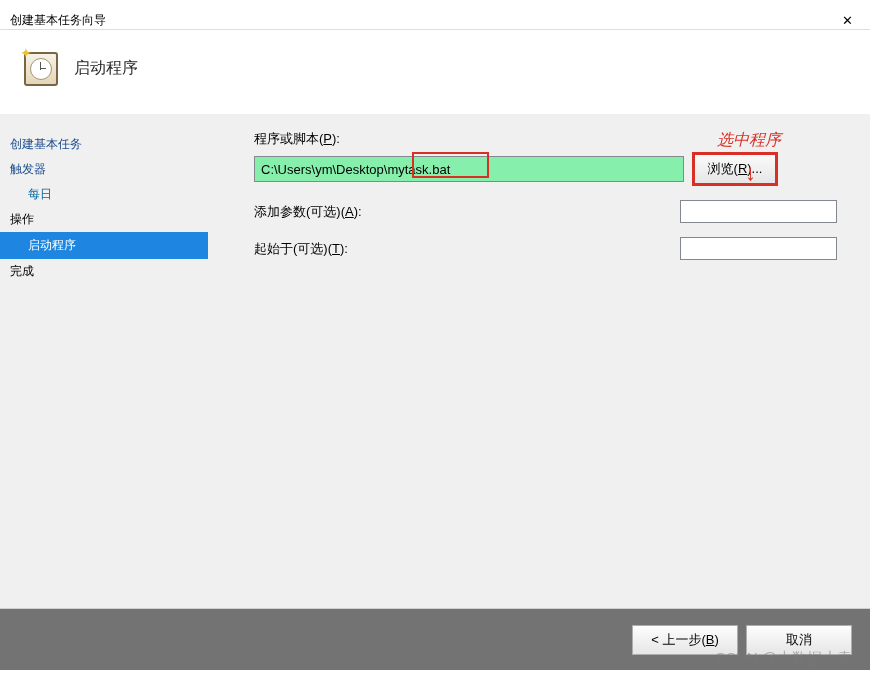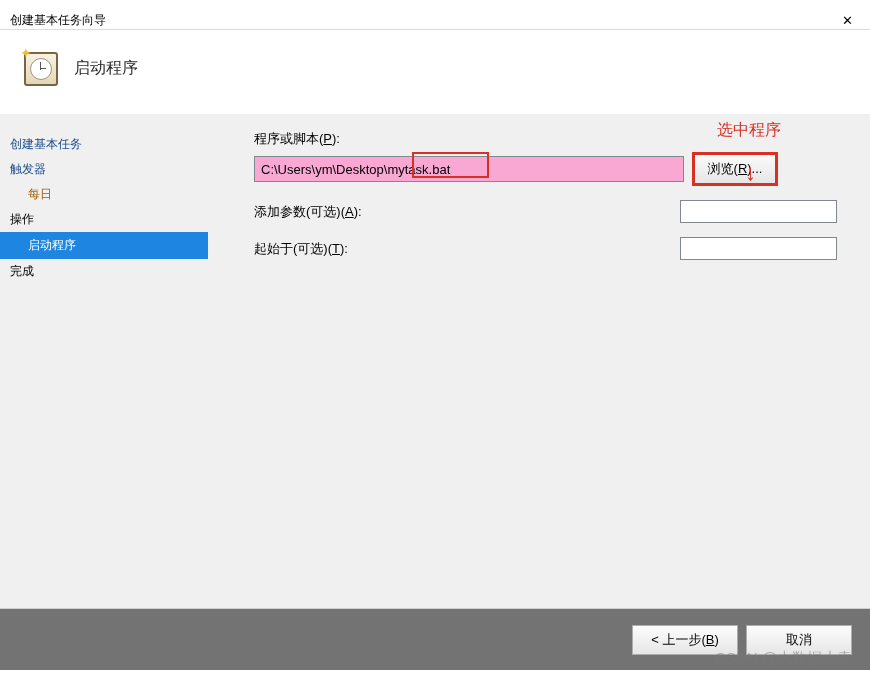--- a/index.html
+++ b/index.html
@@ -108,21 +108,21 @@
       width: 208px;
       padding-top: 18px;
     }
     .side-section {
       padding: 4px 10px 4px 10px;
       color: #1a4b8c;
       font-size: 12px;
     }
     .side-sub {
       padding: 4px 10px 4px 28px;
-      color: #a16207;
+      color: #0369a1;
       font-size: 12px;
     }
     .side-section.black, .side-sub.black {
       color: #000;
     }
     .side-sub.active {
       background: #1e86e0;
       color: #fff;
       padding-top: 5px;
       padding-bottom: 5px;
@@ -138,21 +138,21 @@
       min-width: 120px;
     }
     .form-label.block {
       display: block;
       margin-bottom: 6px;
     }
     .script-input {
       width: 430px;
       height: 26px;
       border: 1px solid #828790;
-      background: #f9a8d4;
+      background: #86efac;
       font-size: 13px;
       padding: 2px 6px;
       font-family: inherit;
     }
     .browse-btn {
       width: 82px;
       height: 30px;
       border: 1px solid #828790;
       background: linear-gradient(#fafafa, #e6e6e6);
       font-size: 13px;
@@ -297,16 +297,16 @@
 
 <div class="footer-area">
   <button class="footer-btn">
     <span>&lt; 上一步(</span><u>B</u><span>)</span>
   </button>
   <button class="footer-btn">
     <span>取消</span>
   </button>
 </div>
 
-<div class="annotation-text" style="left:717px; top:120px;">选中程序</div>
+<div class="annotation-text" style="left:717px; top:130px;font-style:italic;">选中程序</div>
 <div class="annotation-arrow" style="left:745px; top:160px;">↓</div>
 
 <div class="watermark">CSDN @大数据小袁</div>
 
 </body></html>

